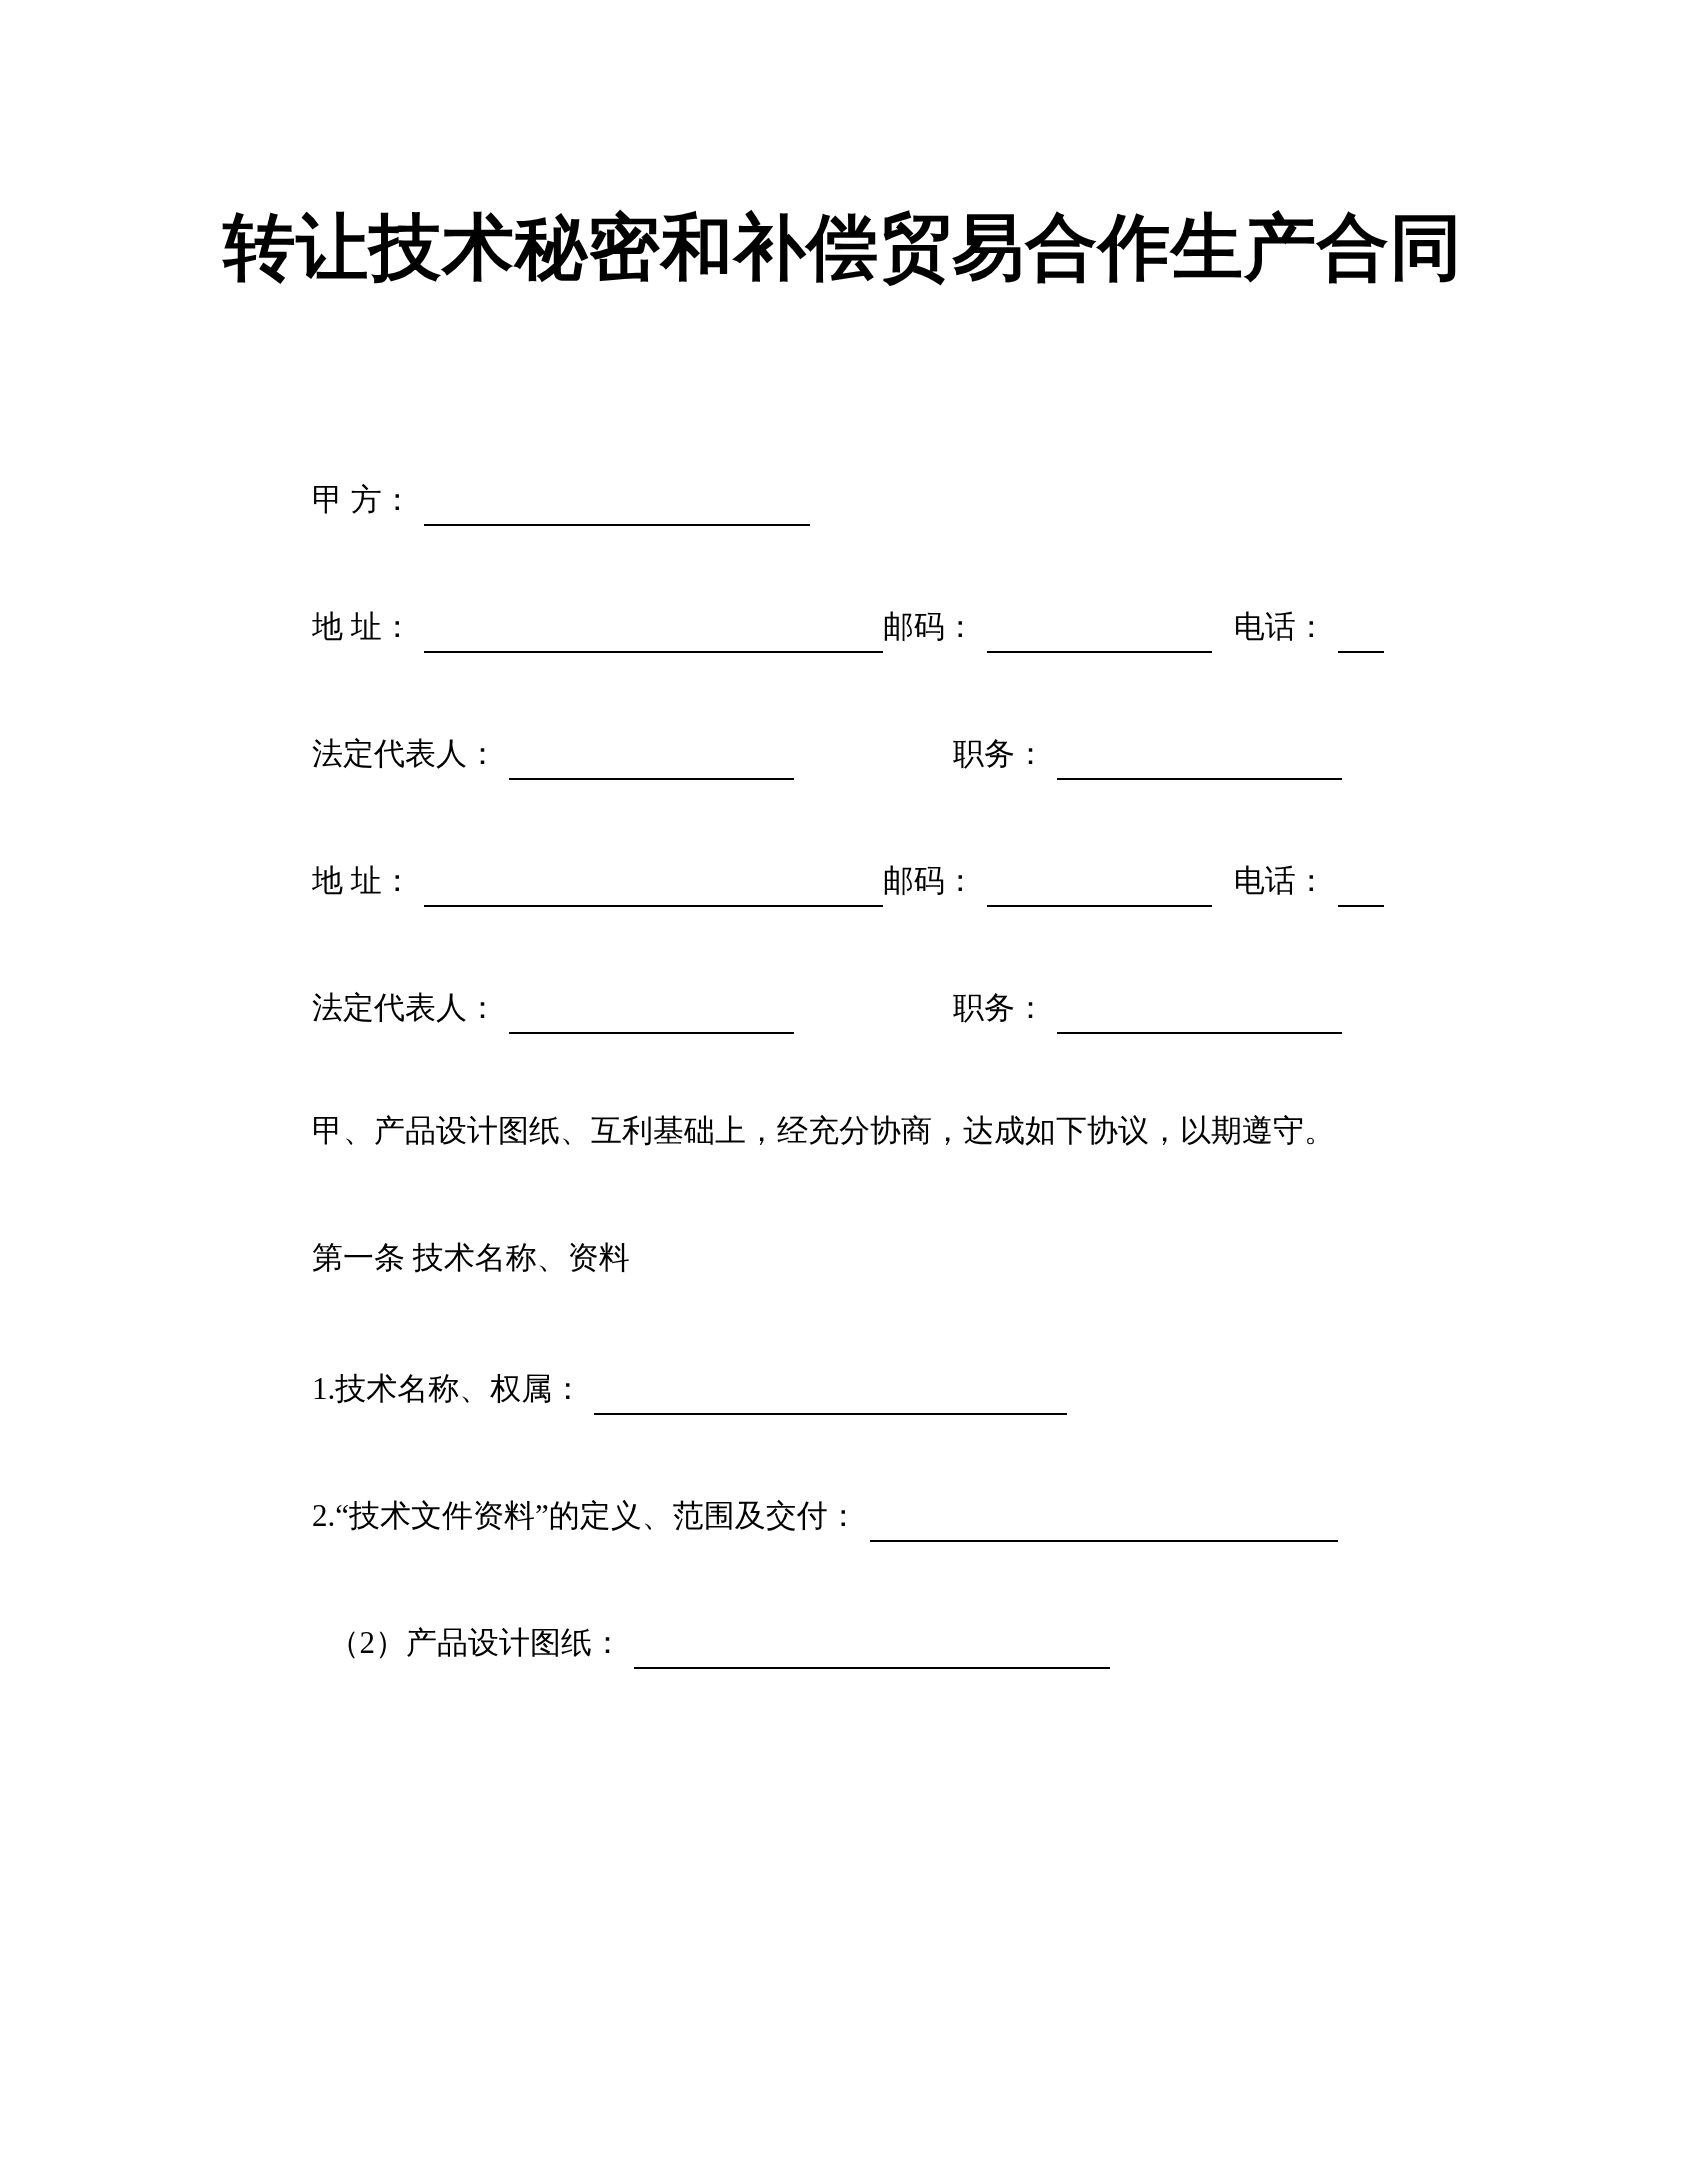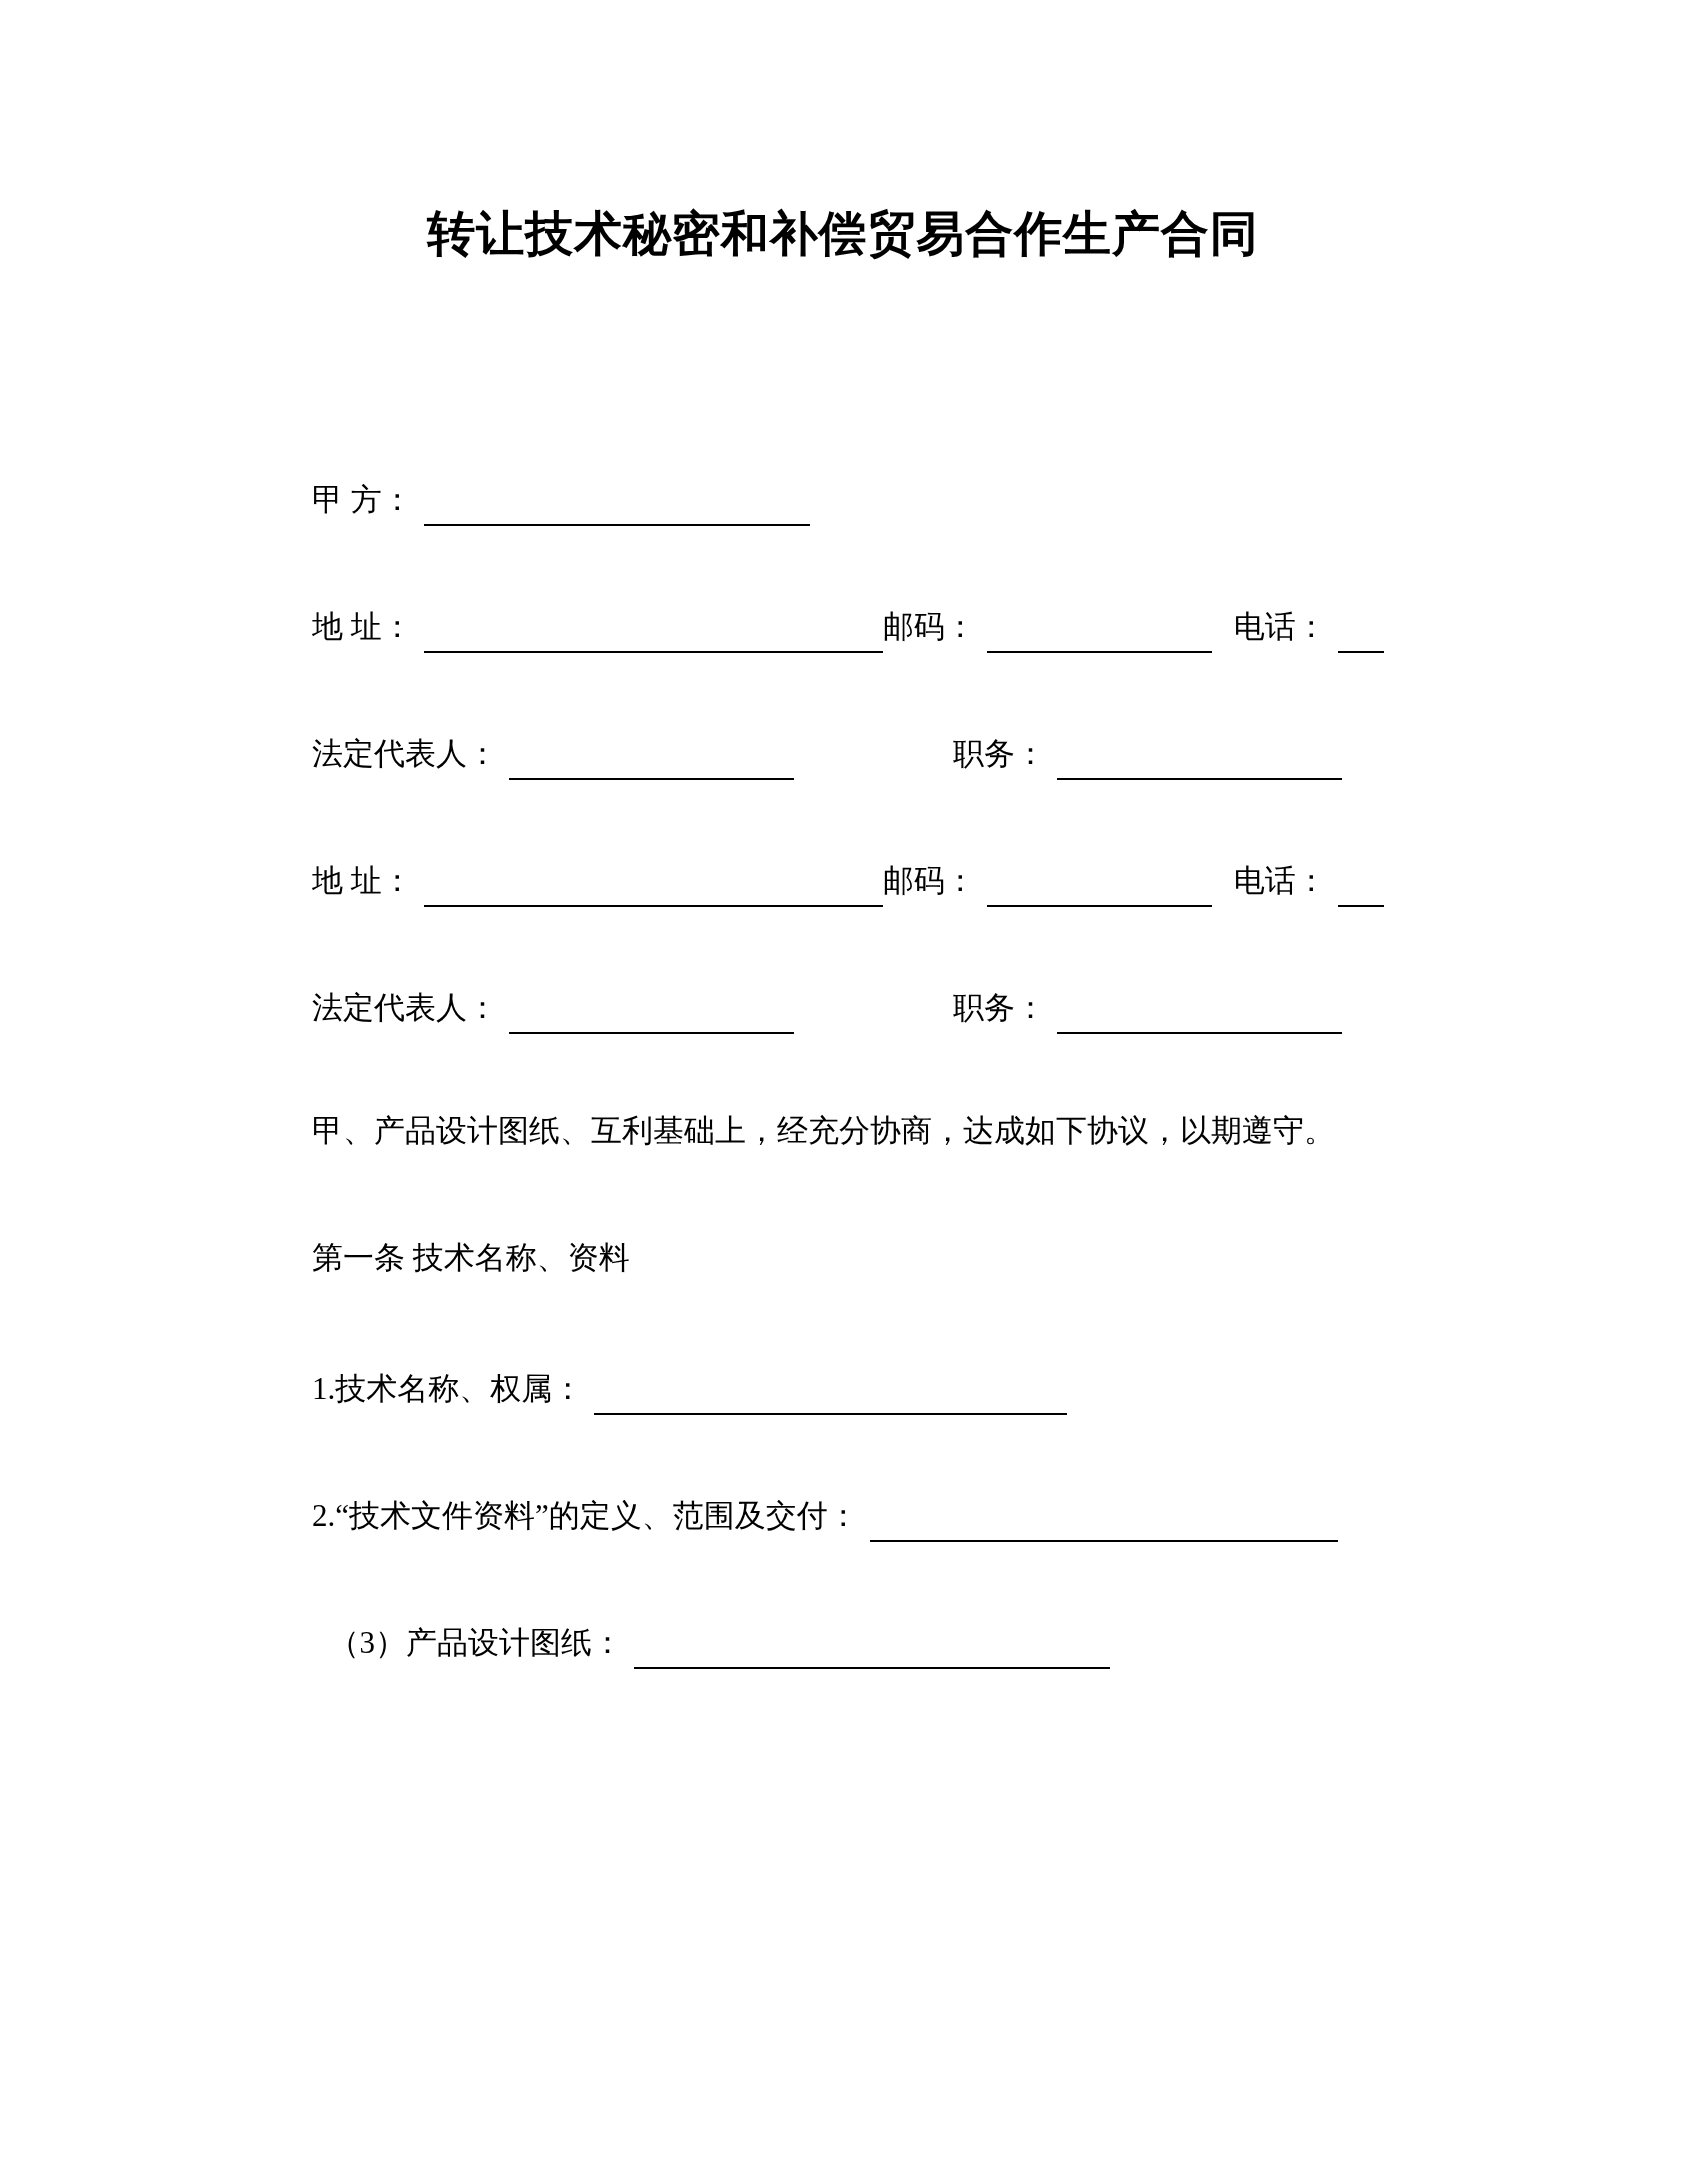--- a/index.html
+++ b/index.html
@@ -12,21 +12,21 @@
     font-family:"Liberation Serif","DejaVu Serif",serif;
     font-size:31px;
     overflow:hidden;
   }
   .title {
     margin:0;
     padding-top:206px;
     text-align:center;
     font-family:"Liberation Sans","DejaVu Sans",sans-serif;
     font-weight:bold;
-    font-size:48px;
+    font-size:72px;
     line-height:1.15;
     letter-spacing:0.9px;
   }
   .content {
     position:absolute;
     top:399px;
     left:312px;
     right:230px;
   }
   .row {
@@ -115,19 +115,19 @@
       <span class="fill gap12 w515"></span>
     </div>
 
     <div class="row">
       <span class="lbl">2.“技术文件资料”的定义、范围及交付：</span>
       <span class="fill gap12 w510"></span>
     </div>
 
 
     <div class="row ind">
-      <span class="lbl">（3）产品设计图纸：</span>
+      <span class="lbl">（2）产品设计图纸：</span>
       <span class="fill gap12 w518"></span>
     </div>
 
   </div>
 </div>
 
 
 </body></html>

